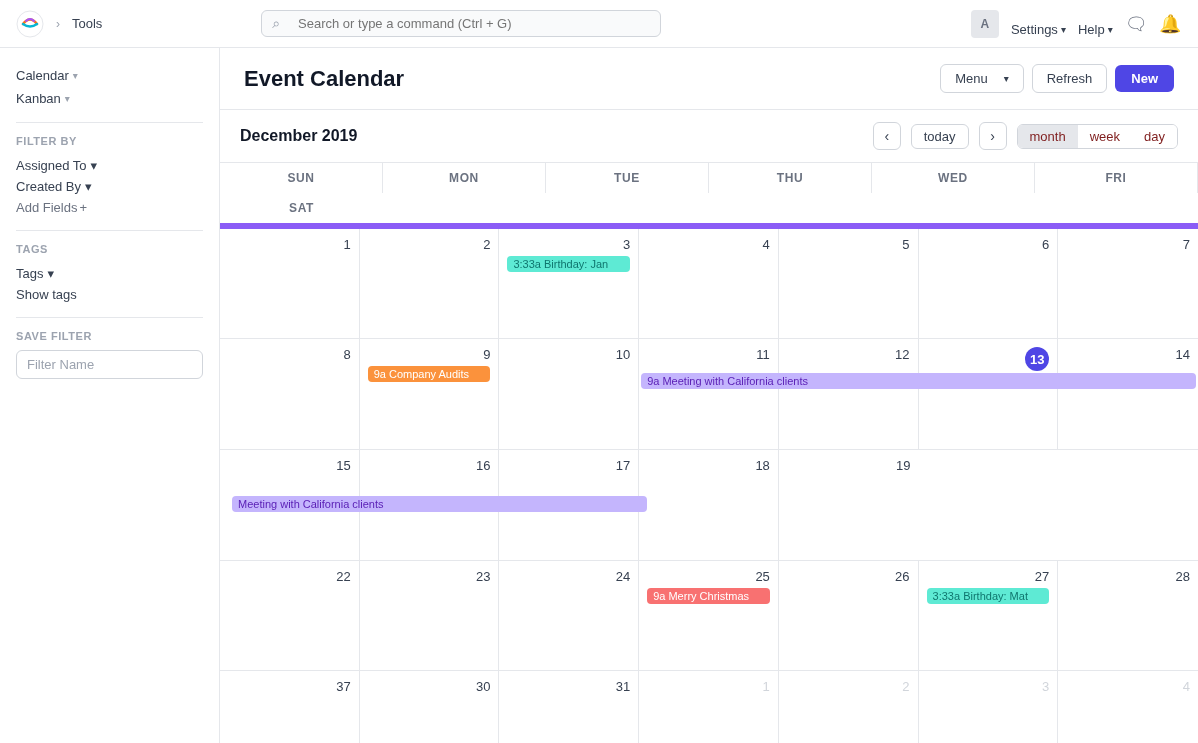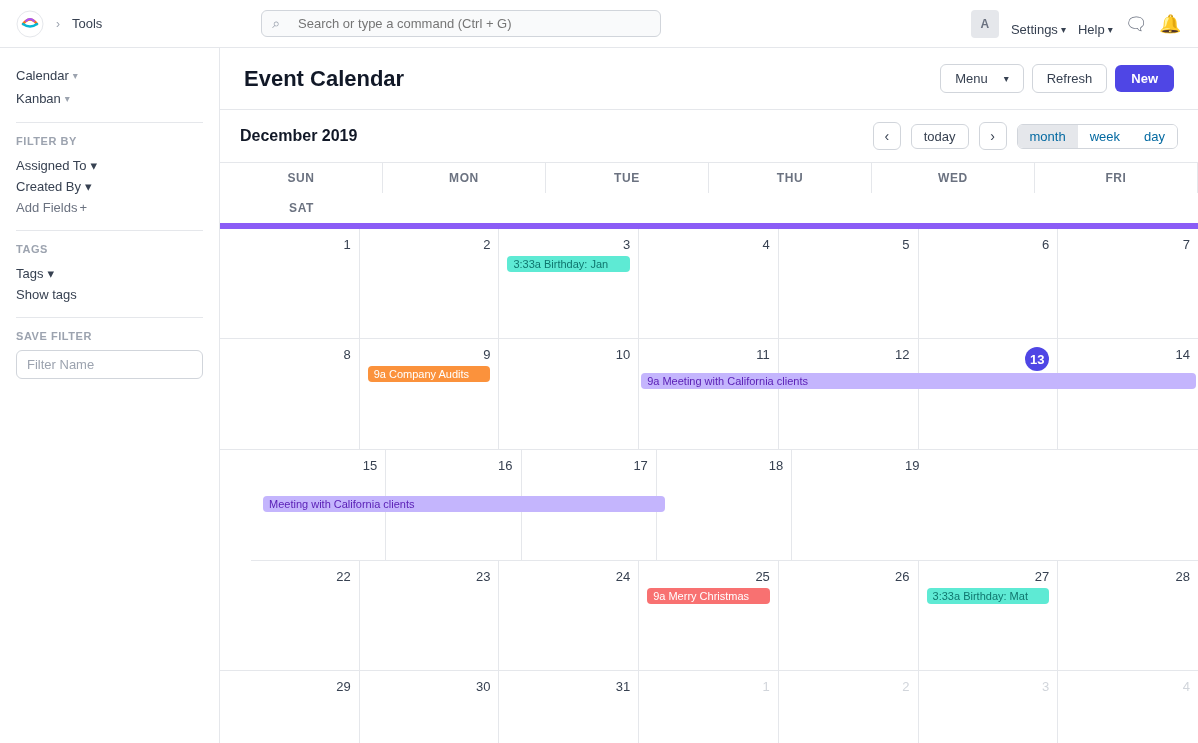--- a/index.html
+++ b/index.html
@@ -118,21 +118,21 @@
       background: #fff; cursor: pointer; display: flex; align-items: center;
       justify-content: center; font-size: 14px; color: #374151;
     }
     .cal-today-btn {
       padding: 4px 12px; border: 1px solid #d1d5db; border-radius: 6px;
       background: #fff; font-size: 13px; cursor: pointer; color: #374151;
     }
     .cal-view-group { display: flex; border: 1px solid #d1d5db; border-radius: 6px; overflow: hidden; }
     .cal-view-btn {
       padding: 4px 12px; background: #fff; border: none;
-      font-size: 13px; cursor: pointer; color: #0369a1;
+      font-size: 13px; cursor: pointer; color: #7f1d1d;
     }
     .cal-view-btn.active { background: #e5e7eb; font-weight: 500; }
 
     
     .cal-grid { width: 100%; }
     .cal-header-row {
       display: grid; grid-template-columns: repeat(6, 1fr);
       border-bottom: 6px solid #8b5cf6;
     }
     .cal-day-header {
@@ -348,21 +348,21 @@
             top: 34px;
             left: calc(3/7 * 100%);
             width: calc(4/7 * 100%);
             pointer-events:auto;
             padding: 0 2px;
           ">
             <div class="cal-event event-purple" style="margin:0;">9a Meeting with California clients</div>
           </div>
         </div>
 
-        <div style="position:relative; border-bottom: 1px solid #e5e7eb; margin-left: 31px;">
+        <div style="position:relative; border-bottom: 1px solid #e5e7eb;">
           <div class="cal-week" style="border-bottom:none;">
             <div class="cal-cell">
               <span class="cal-date">15</span>
               <div style="height:20px;"></div>
             </div>
             <div class="cal-cell">
               <span class="cal-date">16</span>
             </div>
             <div class="cal-cell">
               <span class="cal-date">17</span>
@@ -408,21 +408,21 @@
             <span class="cal-date">27</span>
             <div class="cal-event event-teal">3:33a Birthday: Mat</div>
           </div>
           <div class="cal-cell">
             <span class="cal-date">28</span>
           </div>
         </div>
 
         <div class="cal-week">
           <div class="cal-cell">
-            <span class="cal-date">29</span>
+            <span class="cal-date">37</span>
           </div>
           <div class="cal-cell">
             <span class="cal-date">30</span>
           </div>
           <div class="cal-cell">
             <span class="cal-date">31</span>
           </div>
           <div class="cal-cell">
             <span class="cal-date other-month">1</span>
           </div>

